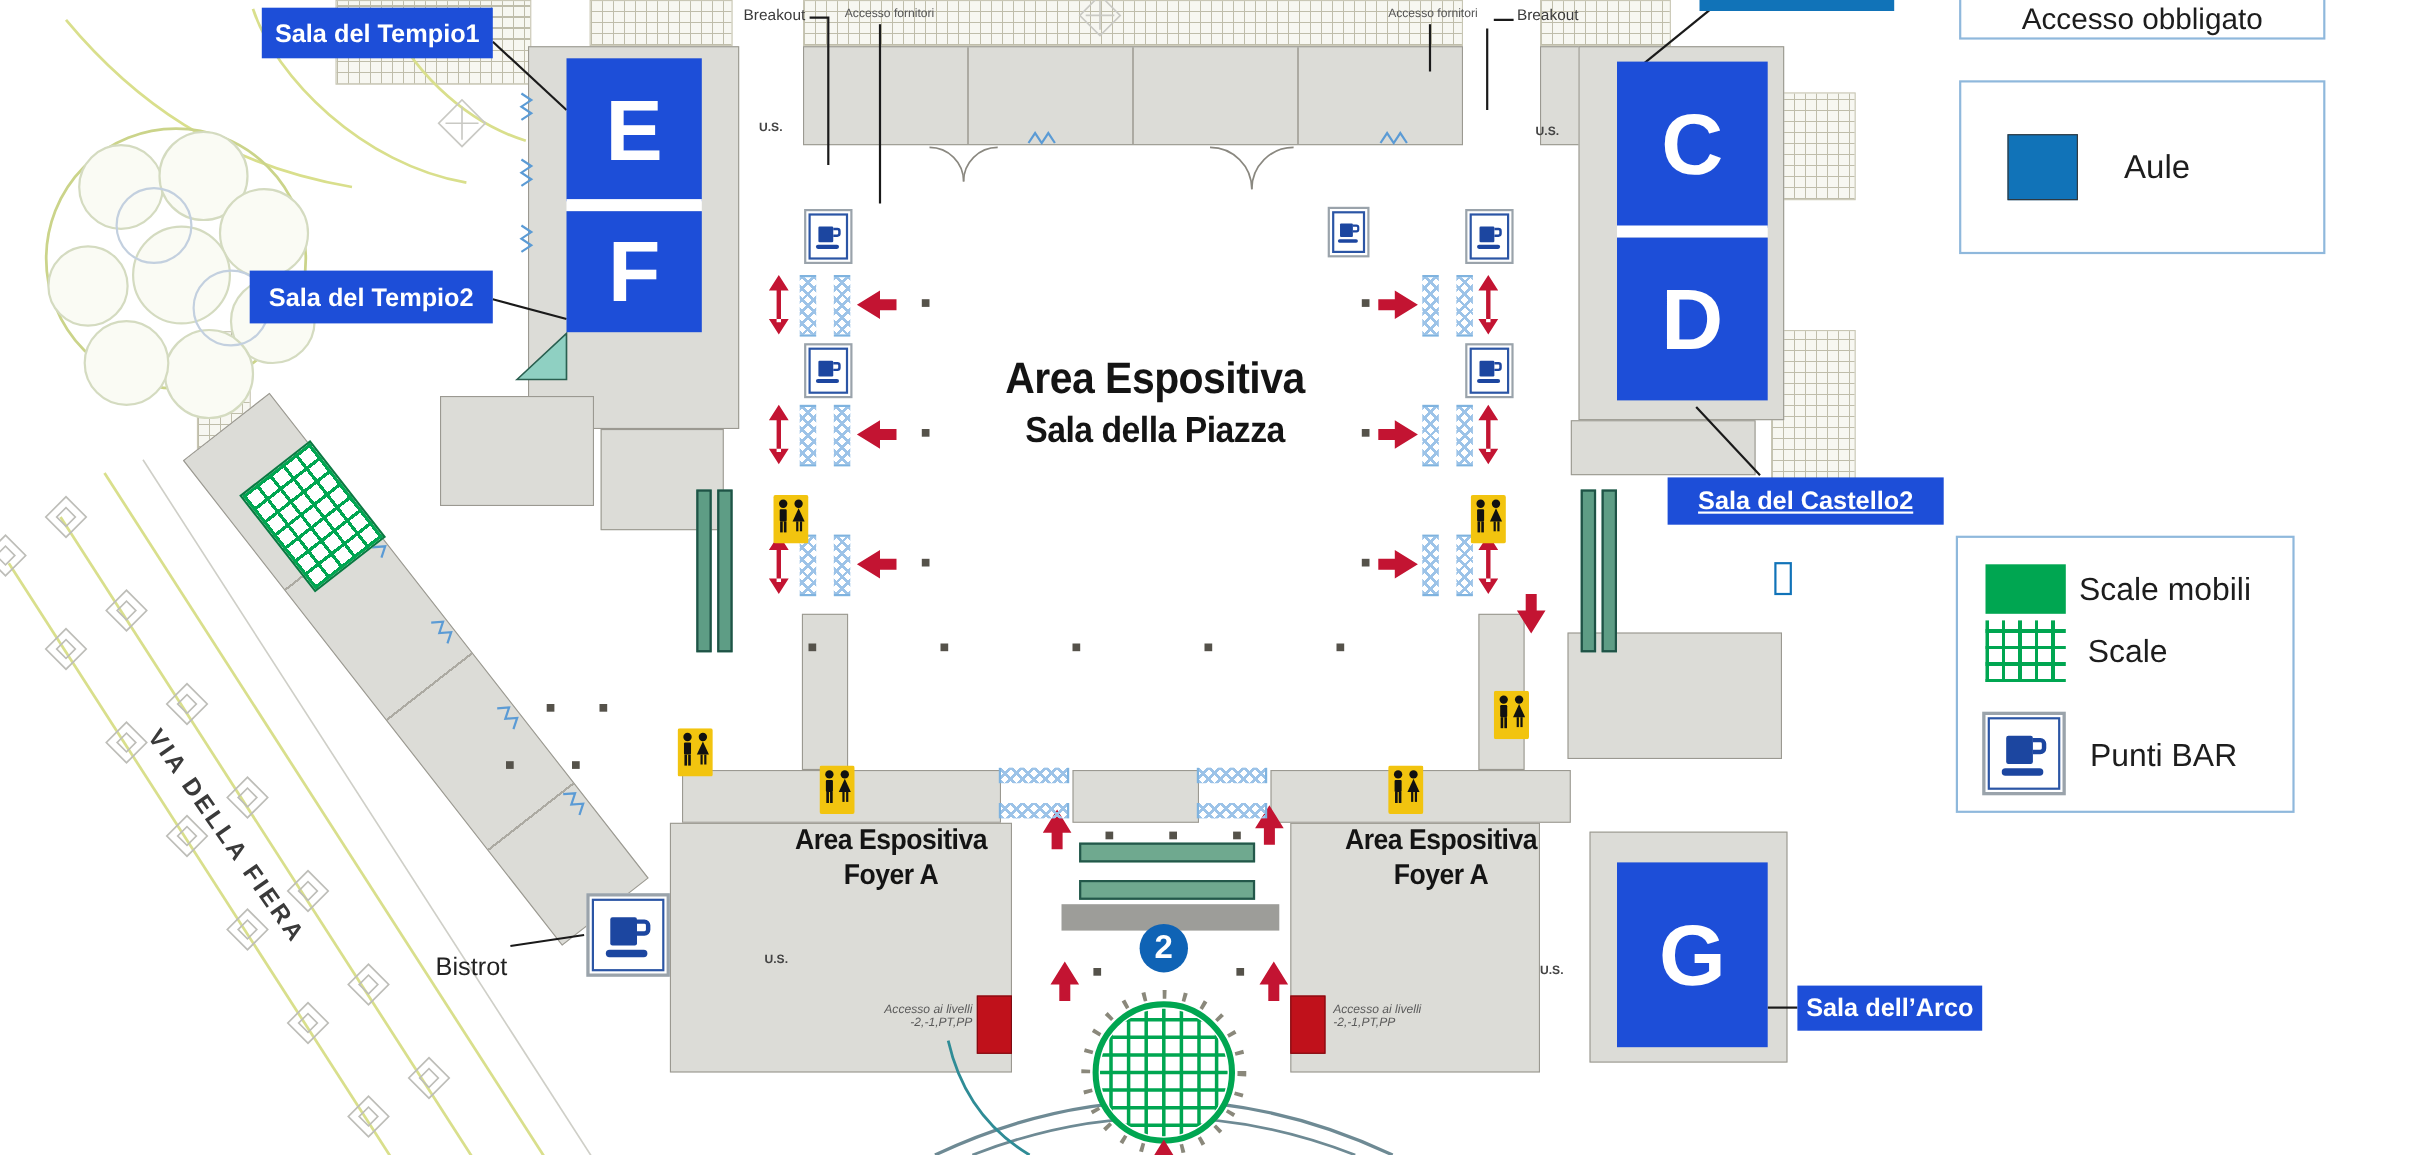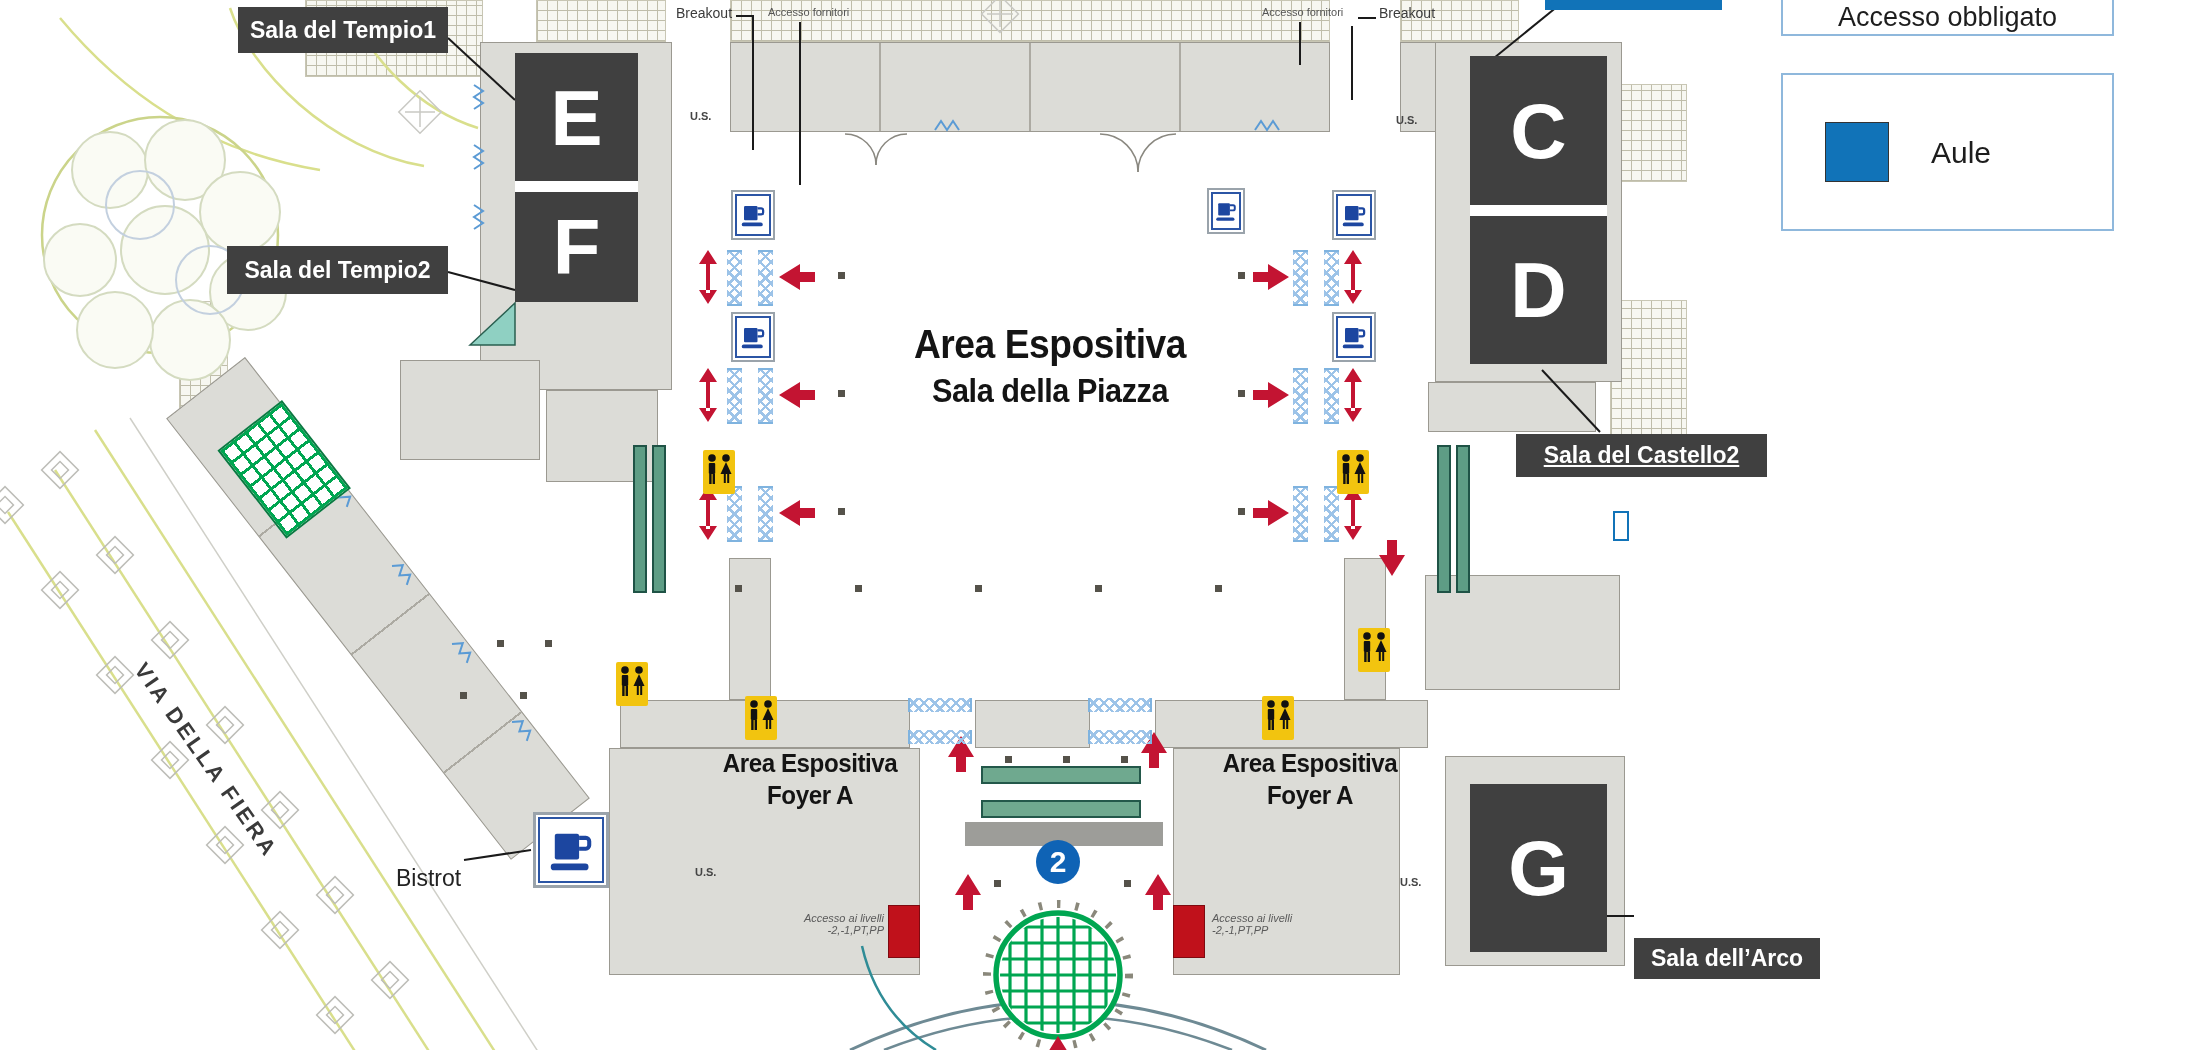--- a/index.html
+++ b/index.html
@@ -1,21 +1,21 @@
 <!DOCTYPE html>
 <html><head>
 <meta charset="utf-8">
 <style>
   html,body{margin:0;padding:0;background:#fff;font-family:"Liberation Sans",sans-serif;}
   #stage{position:relative;width:2190px;height:1050px;background:#ffffff;overflow:hidden;}
   .abs{position:absolute;}
   .room{position:absolute;background:#DCDCD7;border:1.5px solid #9B9991;box-sizing:border-box;}
   .room.seg{background-image:repeating-linear-gradient(90deg,transparent 0 148px,#ACAAA2 148px 150px);}
   .hatch{position:absolute;background-color:#F7F7F1;background-image:repeating-linear-gradient(0deg,#BFBDAA 0 1px,transparent 1px 10px),repeating-linear-gradient(90deg,#BFBDAA 0 1px,transparent 1px 10px);border:1px solid #C8C6B4;box-sizing:border-box;}
-  .bluebox{position:absolute;background:#404040;color:#fff;display:flex;align-items:center;justify-content:center;font-weight:bold;box-sizing:border-box;}
+  .bluebox{position:absolute;background:#1d4ed8;color:#fff;display:flex;align-items:center;justify-content:center;font-weight:bold;box-sizing:border-box;}
   .letter{font-size:78px;}
   .slabel{font-size:23px;white-space:nowrap;padding:0 10px;}
   .legend{position:absolute;background:#fff;border:2px solid #8FB8DC;box-sizing:border-box;}
   .ltext{position:absolute;color:#1d1d1d;font-size:29px;white-space:nowrap;}
   .gate{position:absolute;display:flex;justify-content:space-between;}
   .gate i{display:block;width:15px;height:100%;box-sizing:border-box;border-top:2px solid #7FB3DF;border-bottom:2px solid #7FB3DF;background:repeating-linear-gradient(45deg,#9CC3E8 0 2.5px,transparent 2.5px 7.5px),repeating-linear-gradient(-45deg,#9CC3E8 0 2.5px,transparent 2.5px 7.5px);}
   .gate.h{flex-direction:column;}
   .gate.h i{width:100%;height:14px;border:none;border-left:2px solid #7FB3DF;border-right:2px solid #7FB3DF;}
   .cupbox{position:absolute;background:#fff;border:2px solid #9AA3AB;padding:2px;box-sizing:border-box;}
   .cupframe{width:100%;height:100%;border:2.5px solid #2B55A5;box-sizing:border-box;display:flex;align-items:center;justify-content:center;background:#fff;}
@@ -347,30 +347,46 @@
 
   <div class="bluebox slabel" style="left:238px;top:7px;width:210px;height:46px;">
       <span>Sala del Tempio1</span>
     </div>
   <div class="bluebox slabel" style="left:227px;top:246px;width:221px;height:48px;">
       <span>Sala del Tempio2</span>
     </div>
   <div class="bluebox slabel" style="left:1516px;top:434px;width:251px;height:43px;text-decoration:underline;">
       <span>Sala del Castello2</span>
     </div>
-  <div class="bluebox slabel" style="left:1634px;top:896px;width:186px;height:41px;margin-top:42px;">
+  <div class="bluebox slabel" style="left:1634px;top:896px;width:168px;height:41px;">
       <span>Sala dell’Arco</span>
     </div>
 
   <div class="legend" style="left:1781px;top:-22px;width:333px;height:58px;">
     <div class="ltext" style="left:0;right:0;top:22px;text-align:center;font-size:27px;">Accesso obbligato</div>
   </div>
   <div class="legend" style="left:1781px;top:73px;width:333px;height:158px;">
     <div class="abs" style="left:42px;top:47px;width:64px;height:60px;background:#1173B8;border:1.5px solid #333;box-sizing:border-box;"></div>
     <div class="ltext" style="left:148px;top:61px;font-size:30px;">Aule</div>
+  </div>
+  <div class="legend" style="left:1778px;top:487px;width:308px;height:252px;">
+    <div class="abs" style="left:25px;top:24px;width:73px;height:45px;background:#00A651;"></div>
+    <div class="ltext" style="left:110px;top:31px;">Scale mobili</div>
+    <div class="abs greengrid" style="left:25px;top:75px;width:73px;height:56px;"></div>
+    <div class="ltext" style="left:118px;top:88px;">Scale</div>
+    <div class="cupbox" style="left:22px;top:158px;width:76px;height:76px;border-width:3px;">
+      <div class="cupframe">
+        <svg width="54" height="54" viewBox="0 0 40 40">
+          <rect x="8" y="8" width="18" height="19" rx="1.5" fill="#1C46A0"></rect>
+          <path d="M26,11 h5 a2.5,2.5 0 0 1 2.5,2.5 v3 a2.5,2.5 0 0 1 -2.5,2.5 h-5" fill="none" stroke="#1C46A0" stroke-width="3"></path>
+          <rect x="5" y="30" width="28" height="5" rx="2.5" fill="#1C46A0"></rect>
+        </svg>
+      </div>
+    </div>
+    <div class="ltext" style="left:120px;top:182px;">Punti BAR</div>
   </div>
 
   <div class="ptext" style="left:850px;top:322px;width:400px;font-size:40px;">Area Espositiva</div>
   <div class="ptext" style="left:850px;top:372px;width:400px;font-size:33px;">Sala della Piazza</div>
   <div class="ptext" style="left:710px;top:748px;width:200px;font-size:26px;">Area Espositiva</div>
   <div class="ptext" style="left:710px;top:780px;width:200px;font-size:26px;">Foyer A</div>
   <div class="ptext" style="left:1210px;top:748px;width:200px;font-size:26px;">Area Espositiva</div>
   <div class="ptext" style="left:1210px;top:780px;width:200px;font-size:26px;">Foyer A</div>
   <div class="abs" style="left:396px;top:845px;font-size:23px;color:#222;margin-top:20px;">Bistrot</div>
   <div class="abs" style="left:150px;top:658px;font-size:22px;font-weight:bold;color:#3a3a3a;letter-spacing:3px;transform:rotate(55deg);transform-origin:left top;white-space:nowrap;">VIA DELLA FIERA</div>

